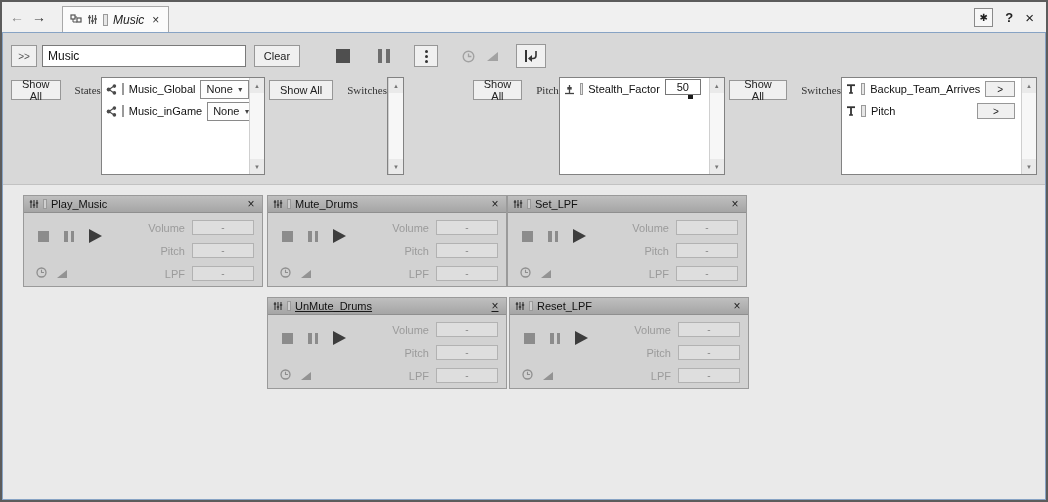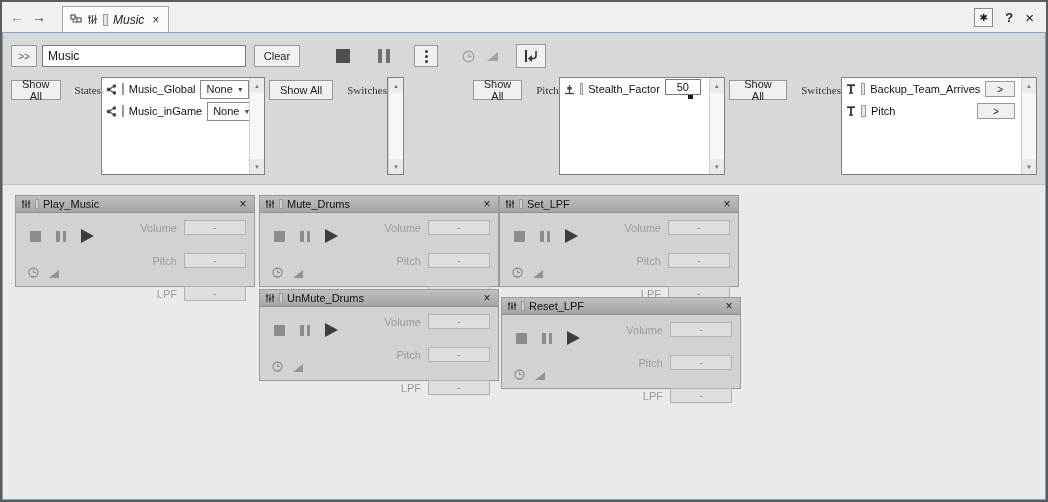--- a/index.html
+++ b/index.html
@@ -124,44 +124,44 @@
   .rtpc-thumb { position: absolute; left: 66%; top: 0; width: 5px; height: 4px; background: #1a1a1a; }
   .post-btn { margin-left: auto; margin-right: 6px; width: 38px; height: 16px; font-size: 10px; }
 
   
   .modules-area {
     flex: 1; margin-top: 9px; position: relative;
     background: #eaeaea; border-top: 1px solid #c2c2c2;
   }
   .module {
     position: absolute; width: 240px; height: 92px;
-    border: 1px solid #9a9a9a; background: #d2d2d2;
+    border: 1px solid #9a9a9a; background: #d2d2d2; margin-left: 8px;
   }
   .pos-r1c1 { left: 12px;  top: 10px; }
   .pos-r1c2 { left: 256px; top: 10px; }
   .pos-r1c3 { left: 496px; top: 10px; }
-  .pos-r2c2 { left: 256px; top: 104px; }
+  .pos-r2c2 { left: 256px; top: 112px; text-decoration: underline; }
   .pos-r2c3 { left: 498px; top: 112px; }
   .module-titlebar {
     height: 17px; background: linear-gradient(#bfbfbf, #a5a5a5);
     border-bottom: 1px solid #8f8f8f;
     display: flex; align-items: center; gap: 4px; padding: 0 5px;
     color: #111;
   }
   .module-titlebar .obj-chip { width: 4px; height: 10px; background: #cfcfcf; }
   .module-close { margin-left: auto; font-size: 12px; color: #222; width: 12px; text-align: center; }
   .module-body { position: relative; height: 73px; }
   .m-transport { position: absolute; left: 14px; top: 16px; display: flex; align-items: center; gap: 15px; }
   .m-stop { width: 11px; height: 11px; background: #8c8c8c; }
   .m-pause { display: flex; gap: 3px; }
   .m-pause i { display: block; width: 3.5px; height: 11px; background: #8c8c8c; }
   .m-play { width: 0; height: 0; border-left: 13px solid #3d3d3d; border-top: 7.5px solid transparent; border-bottom: 7.5px solid transparent; }
   .m-footer { position: absolute; left: 12px; bottom: 8px; display: flex; align-items: flex-end; gap: 10px; }
   .m-fade { width: 0; height: 0; border-bottom: 8px solid #939393; border-left: 10px solid transparent; }
-  .m-fields { position: absolute; right: 8px; top: 7px; display: flex; flex-direction: column; gap: 18px; }
+  .m-fields { position: absolute; right: 8px; top: 7px; display: flex; flex-direction: column; gap: 8px; }
   .m-row { display: flex; align-items: center; gap: 7px; }
   .m-label { width: 44px; text-align: right; color: #9b9b9b; }
   .m-field {
     width: 62px; height: 15px; background: #dedede; border: 1px solid #b2b2b2;
     display: flex; align-items: center; justify-content: center;
     color: #8a8a8a; font-size: 10px;
   }
   svg { display: block; }
 </style>
 </head>

